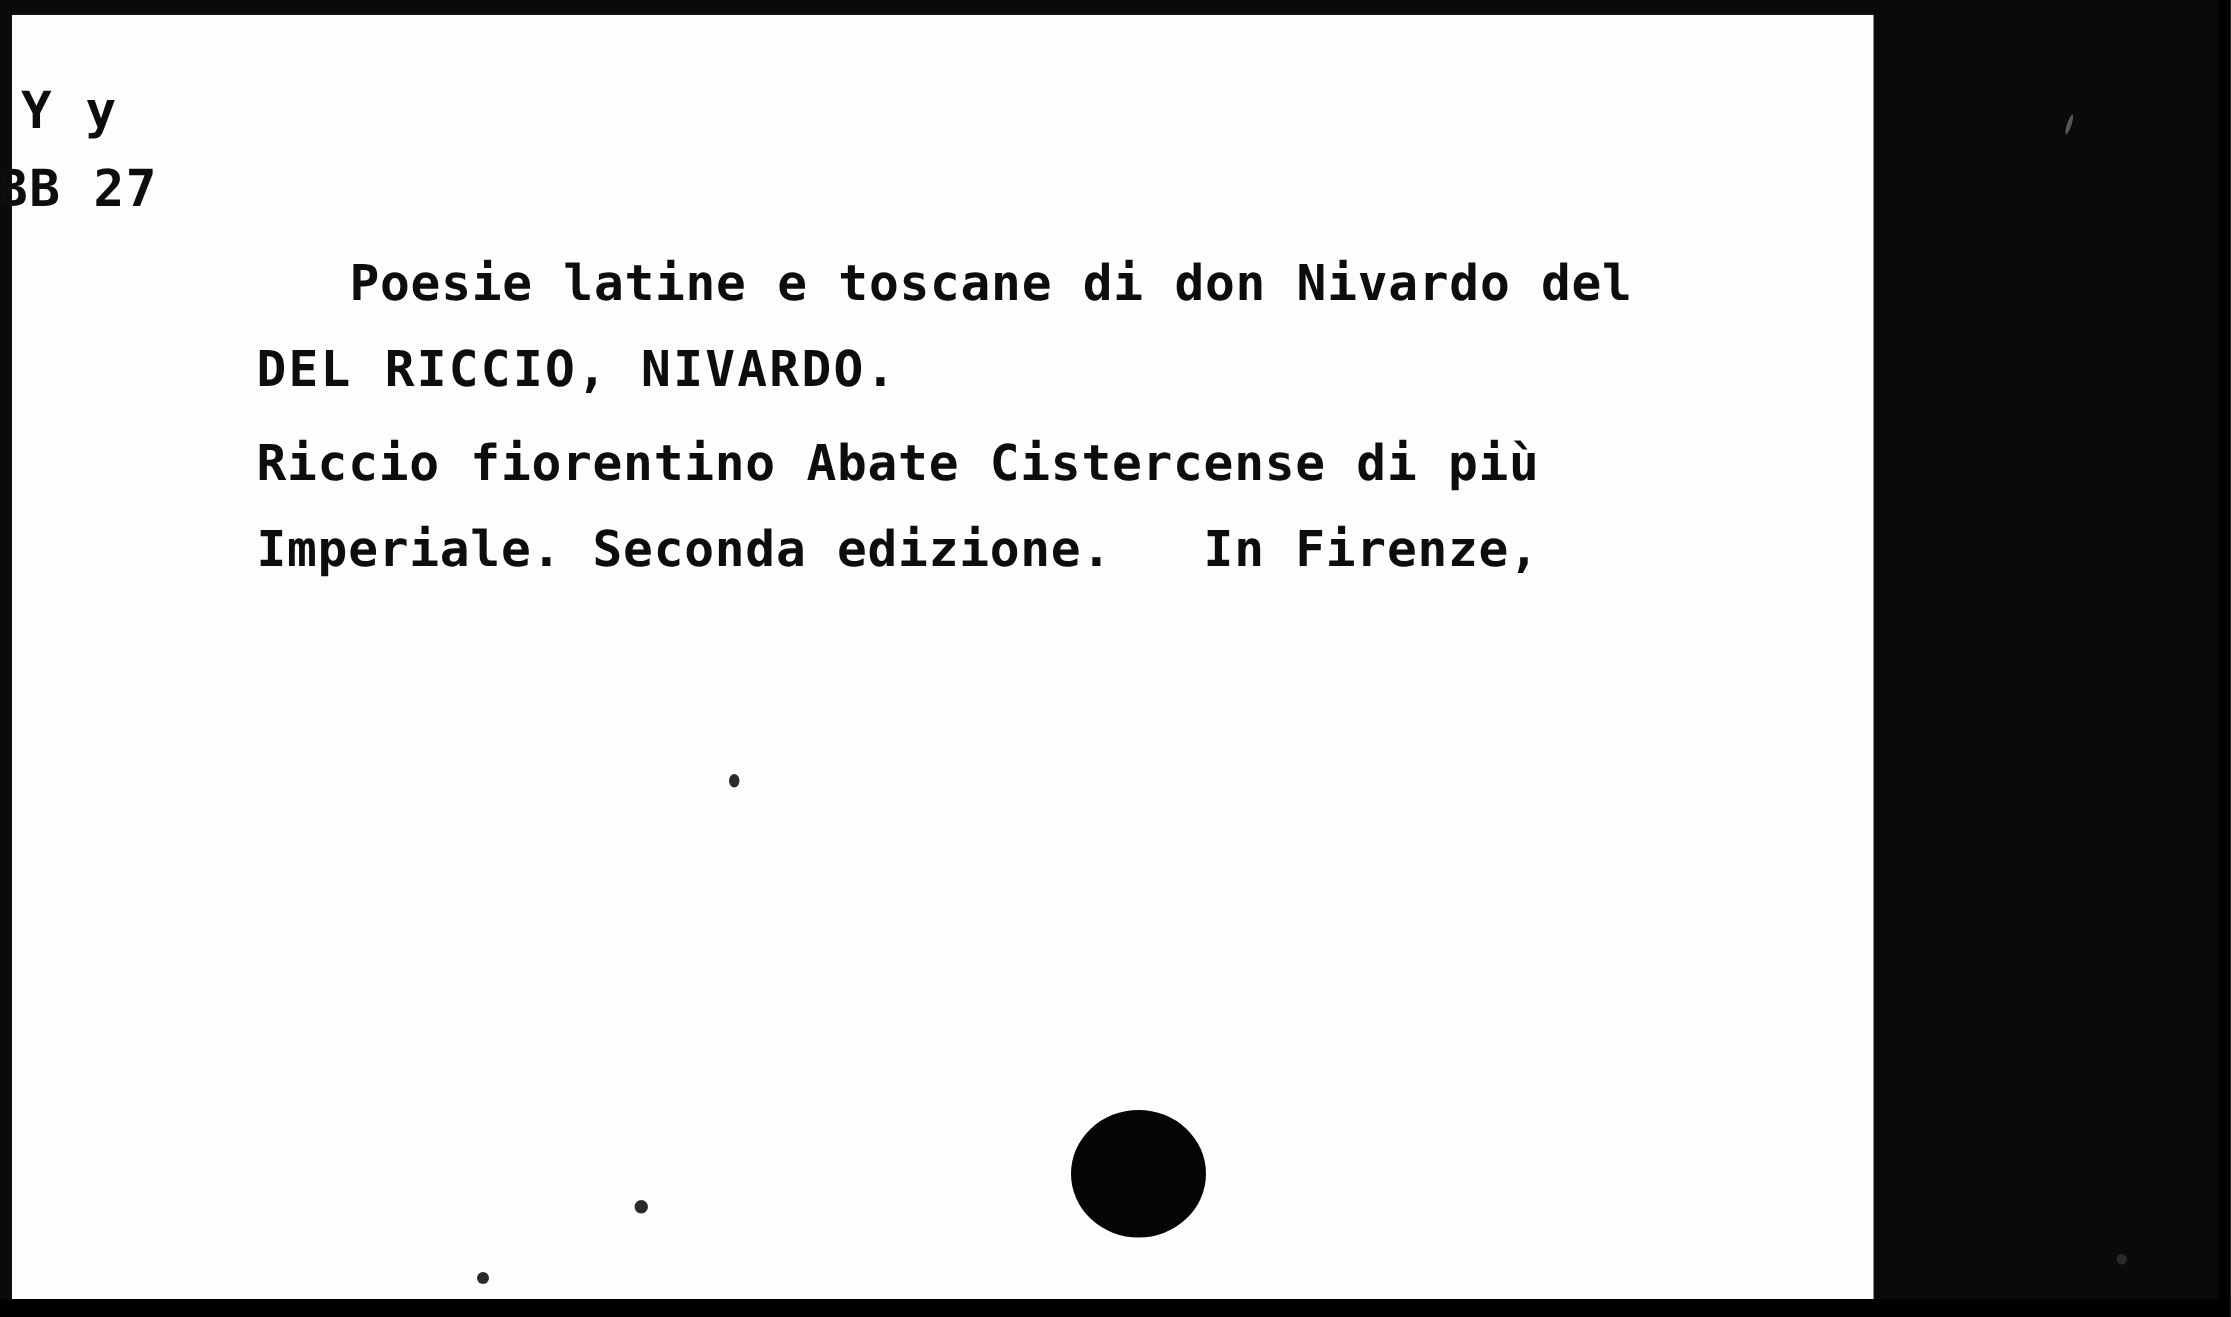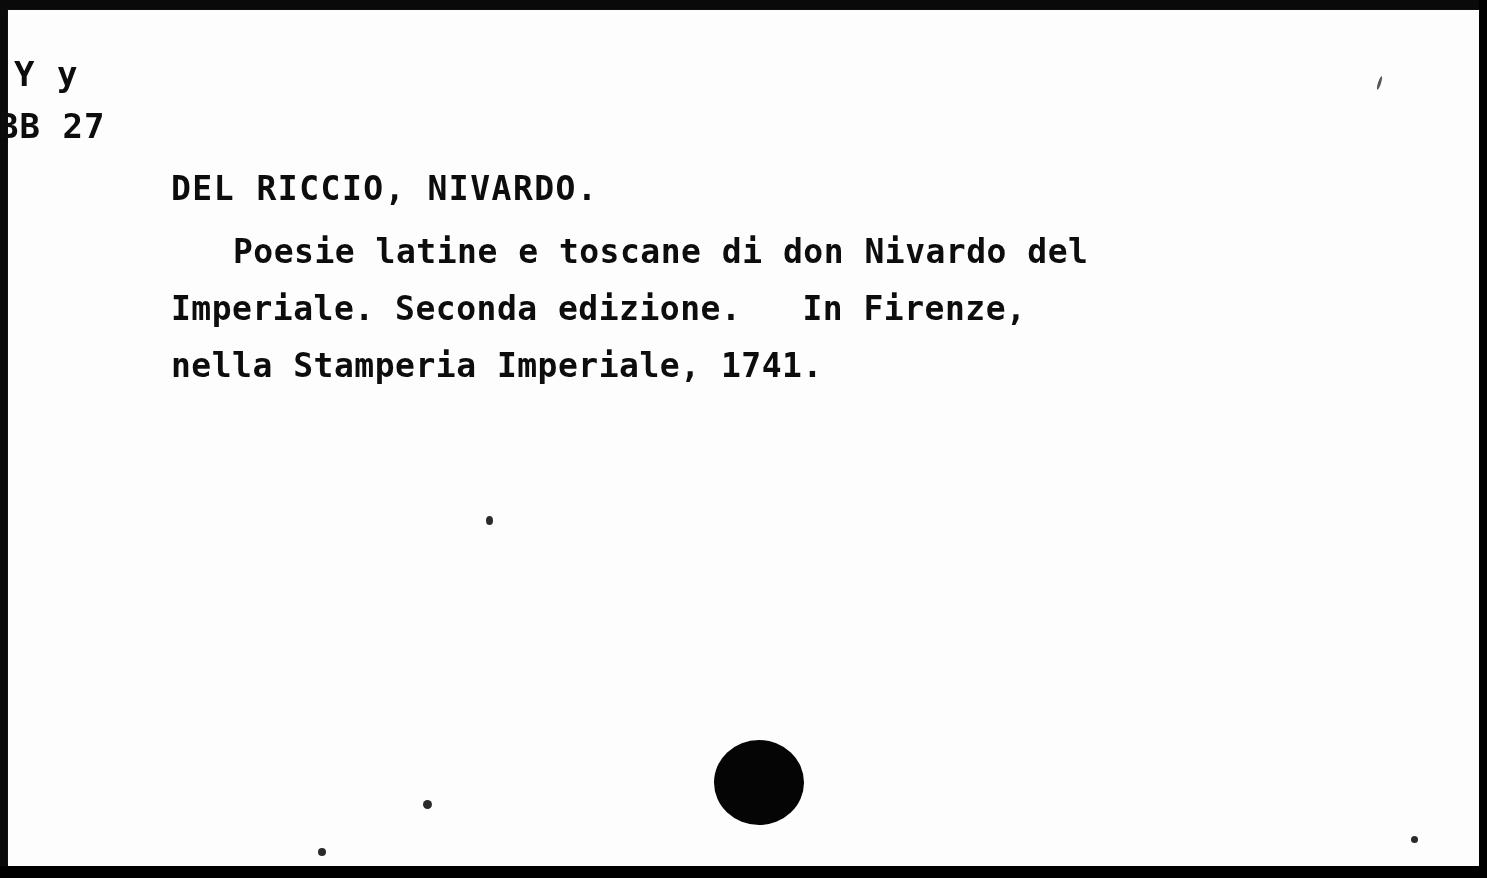--- a/index.html
+++ b/index.html
@@ -13,21 +13,21 @@
     height: 878px;
     background: #0a0a0a;
     overflow: hidden;
     font-family: "DejaVu Sans Mono", monospace;
   }
   
   #card-surface {
     position: absolute;
     left: 8px;
     top: 10px;
-    width: 1471px;
+    width: 1241px;
     height: 856px;
     background: #fdfdfd;
     box-shadow: 0 0 0 1px #101010;
   }
   
   #right-edge {
     position: absolute;
     right: 0;
     top: 0;
     width: 8px;
@@ -115,28 +115,28 @@
 <div id="card">
 
   <div id="card-surface">
 
     <div class="callno" id="callno-line1">Y y</div>
 
     <div class="callno" id="callno-line2">BB 27</div>
 
     <div id="entry-block">
 
+      <div class="line indent">Poesie latine e toscane di don Nivardo del</div>
+
       <div class="line" id="heading-line">DEL RICCIO, NIVARDO.</div>
 
-      <div class="line indent">Poesie latine e toscane di don Nivardo del</div>
-
+      <div class="line">Riccio fiorentino Abate Cistercense di più</div>
 
       <div class="line">Imperiale. Seconda edizione.   In Firenze,</div>
 
-      <div class="line">nella Stamperia Imperiale, 1741.</div>
 
 
     </div>
 
     <div id="punch-dot"></div>
 
     <div class="speck" id="speck-a"></div>
     <div class="speck" id="speck-b"></div>
     <div class="speck" id="speck-c"></div>
     <div class="speck" id="speck-d"></div>

